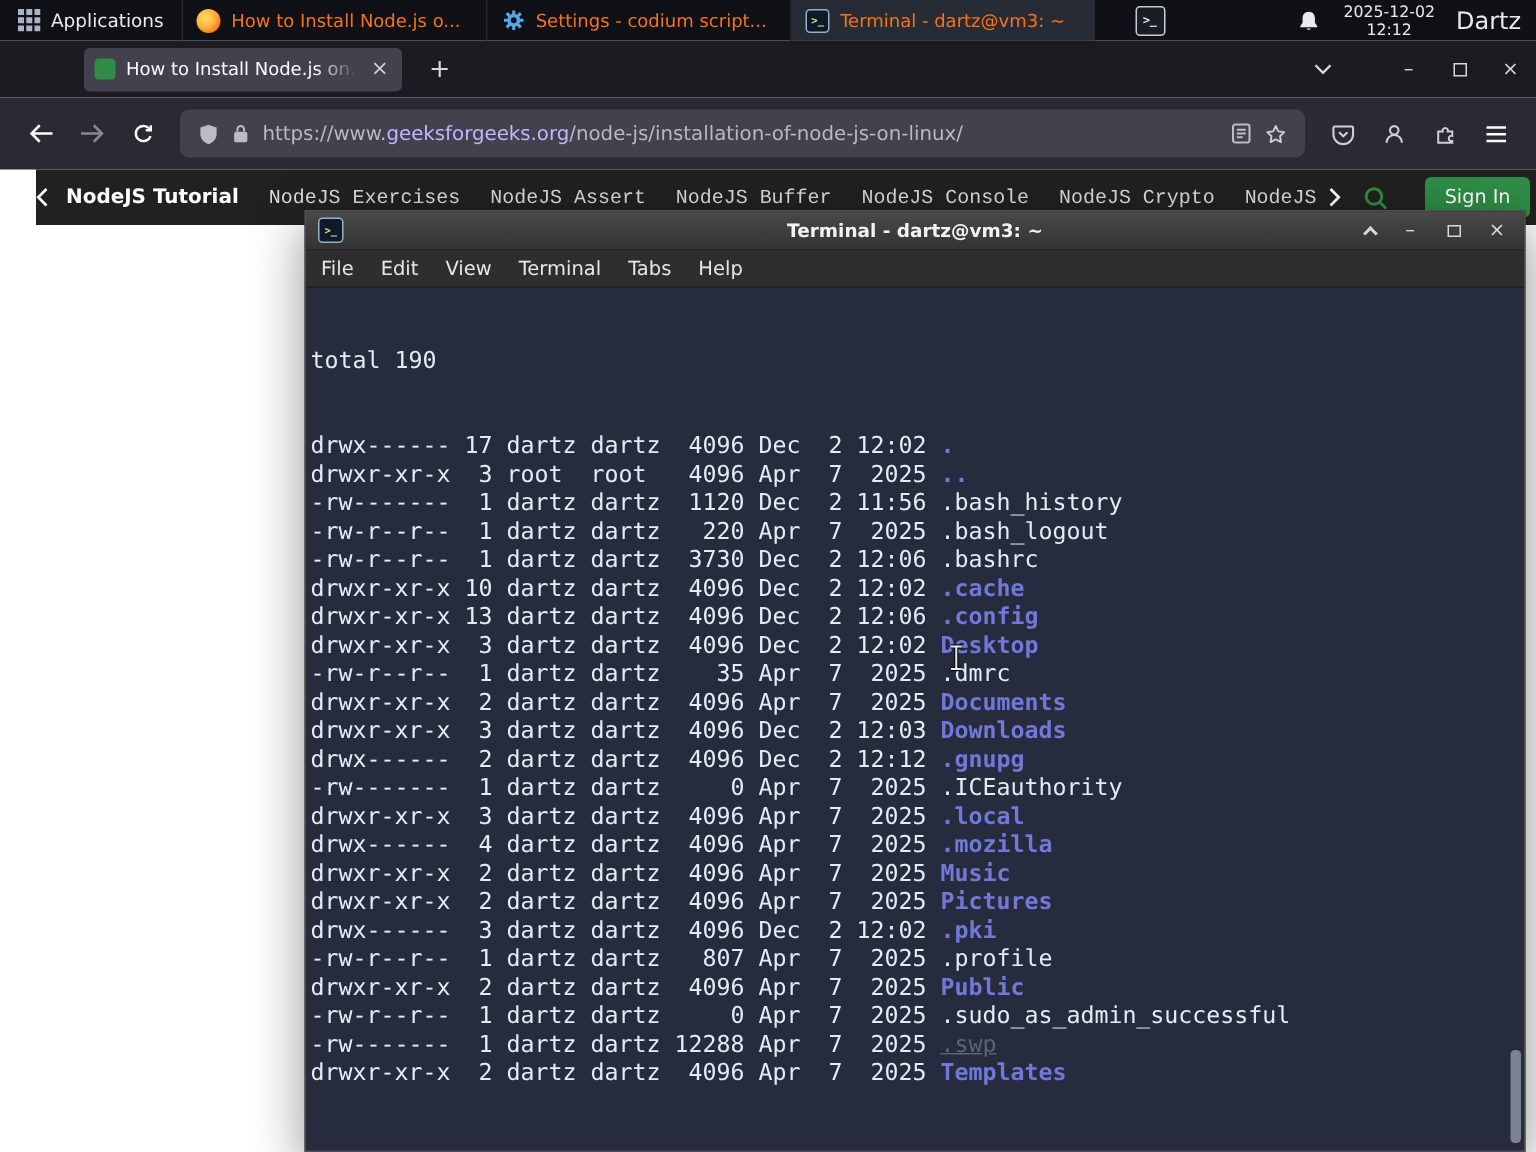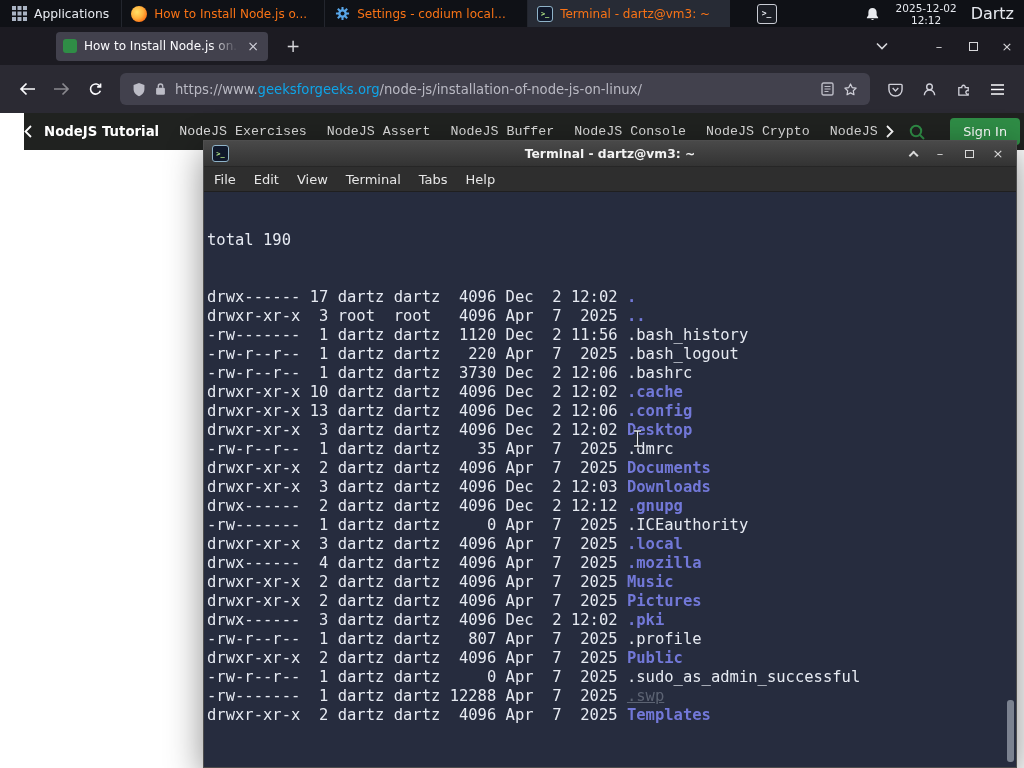--- a/index.html
+++ b/index.html
@@ -58,21 +58,21 @@
     color:#d7d7db;font-size:13px;}
   .sq{width:9px;height:9px;border:1.5px solid #d7d7db;display:inline-block;}
 
   .navbar{height:48px;background:#2b2a33;display:flex;align-items:center;padding:0 10px;}
   .nav-ic{width:30px;height:30px;display:flex;align-items:center;justify-content:center;
     border-radius:4px;margin:0 2px;flex:none;}
   .nav-ic.disabled{opacity:.45;}
   .urlbar{flex:1;min-width:0;height:32px;background:#42414d;border-radius:6px;
     display:flex;align-items:center;gap:9px;padding:0 12px;margin:0 8px;}
   .url-text{flex:1;min-width:0;font-size:13.2px;white-space:nowrap;overflow:hidden;color:#c9c9d2;}
-  .u-domain{color:#0ea5e9;text-align:center;}
+  .u-domain{color:#c4b5fd;text-align:center;}
   .u-dim,.u-path{color:#b9b9c3;}
 
   .siteheader{height:37px;background:#202220;display:flex;align-items:center;
     padding:0 0;color:#e8e8e8;margin-left:24px;}
   .chev-l{margin-right:12px;display:flex;flex:none;}
   .site-link{font-size:13.3px;color:#dcdcdc;white-space:nowrap;}
   .site-link.active{color:#fff;font-weight:bold;flex:none;}
   .site-links{display:flex;gap:20px;margin-left:20px;flex:1;overflow:hidden;white-space:nowrap;font-family:Liberation Mono, monospace;}
   .chev-r{display:flex;margin:0 14px 0 4px;flex:none;}
   .hdr-search{display:flex;margin-right:24px;flex:none;}
@@ -141,21 +141,21 @@
       <div class="task-btn">
         <span class="ic ic-gear">
           <svg width="15" height="15" viewBox="0 0 16 16">
             <g stroke="#58a6e8" stroke-width="2.2">
               <path d="M8 1v14M1 8h14M3 3l10 10M13 3 3 13"></path>
             </g>
             <circle cx="8" cy="8" r="4.6" fill="#58a6e8"></circle>
             <circle cx="8" cy="8" r="2.1" fill="#0f1116"></circle>
           </svg>
         </span>
-        <span class="task-title">Settings - codium local...</span>
+        <span class="task-title">Settings - codium script...</span>
       </div>
       <div class="task-btn active">
         <span class="ic ic-term"></span>
         <span class="task-title">Terminal - dartz@vm3: ~</span>
       </div>
     </div>
   <div class="panel-spacer"></div>
   <div class="tray-ic"></div>
   <div class="bell">
     <svg width="15" height="16" viewBox="0 0 16 16">

